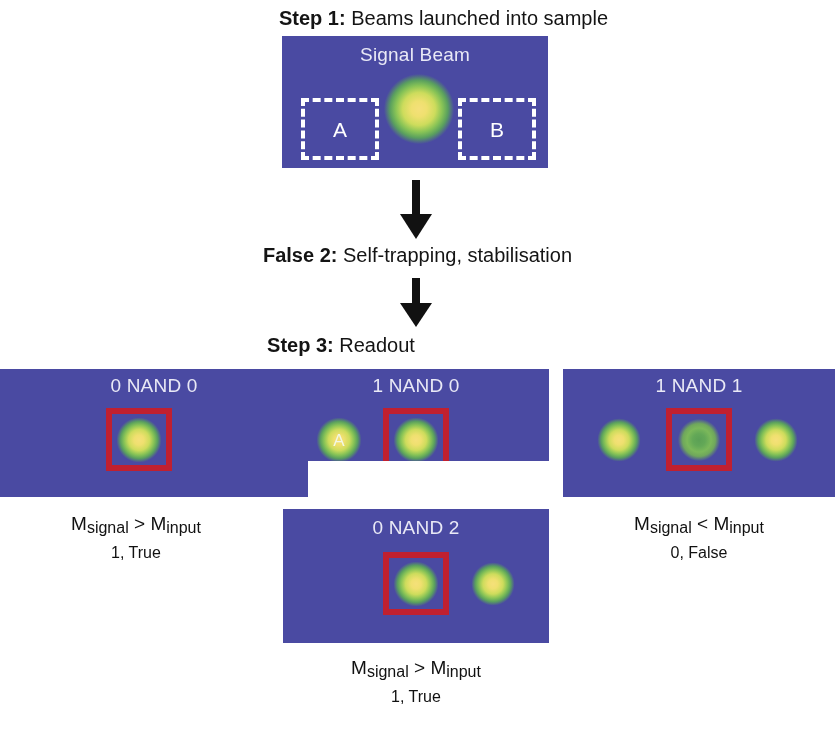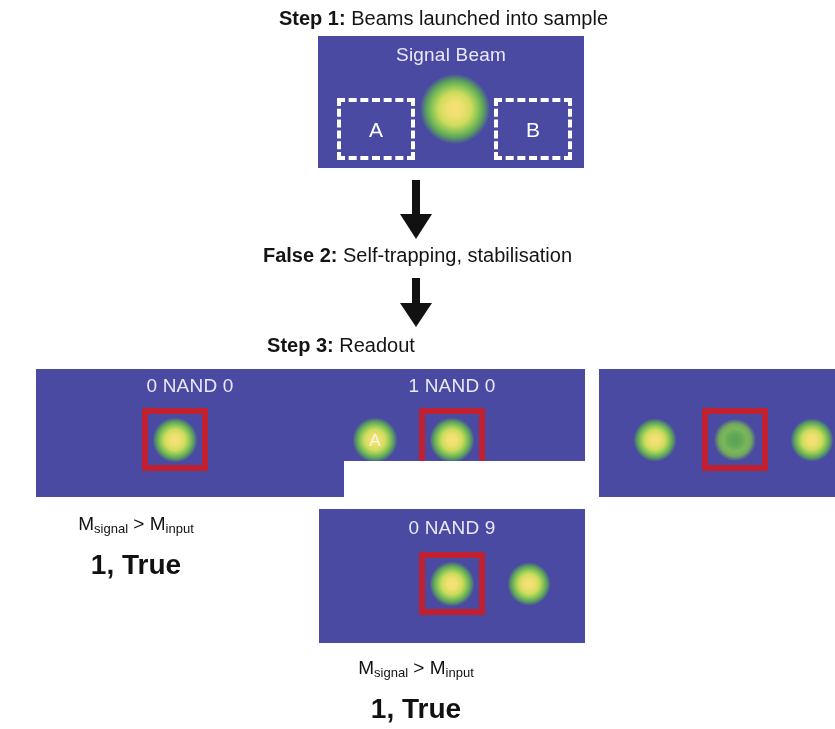--- a/index.html
+++ b/index.html
@@ -23,21 +23,20 @@
     color:#141414;
   }
   .step-heading .lbl{font-weight:bold;}
   .step-heading .txt{font-weight:normal;}
 
   
   .panel{
     position:absolute;
     background:#4a4aa2;
     overflow:hidden;
-    margin-left:36px;
   }
   .panel-title{
     position:absolute;
     left:0;right:0;
     text-align:center;
     color:#e9e9f6;
     font-size:19px;
     line-height:22px;
     white-space:nowrap;
     letter-spacing:.2px;
@@ -102,32 +101,32 @@
     text-align:center;
     white-space:nowrap;
     color:#111111;
   }
   .caption .cmp{
     font-size:19px;
     line-height:24px;
     display:block;
   }
   .caption .cmp sub{
-    font-size:13px;
+    font-size:16px;
     line-height:12px;
     vertical-align:baseline;
     position:relative;
     top:3px;
   }
   .caption .verdict{
     display:block;
-    font-size:28px;
+    font-size:16px;
     line-height:25px;
-    font-weight:bold;
-    margin-top:16px;
+    font-weight:normal;
+    margin-top:4px;
   }
 </style>
 </head>
 <body>
 
 <div class="canvas">
 
   <div class="step-heading" style="left:0;width:835px;top:6px;padding-left:26px;">
     <span class="lbl">Step 1:</span><span class="txt"> Beams launched into sample</span>
   </div>
@@ -182,29 +181,34 @@
   <div class="panel" style="left:283px;top:369px;width:266px;height:92px;">
     <div class="panel-title" style="top:6px;">1 NAND 0</div>
     <div class="red-box" style="left:100px;top:39px;width:66px;height:63px;"></div>
     <div class="spot bright" style="left:56px;top:71px;width:50px;height:50px;">
       <div class="spot-letter">A</div>
     </div>
     <div class="spot bright" style="left:133px;top:71px;width:50px;height:50px;"></div>
   </div>
 
   <div class="panel" style="left:563px;top:369px;width:272px;height:128px;">
+    <div class="panel-title" style="top:6px;">1 NAND 1</div>
     <div class="red-box" style="left:103px;top:39px;width:66px;height:63px;"></div>
     <div class="spot bright" style="left:56px;top:71px;width:48px;height:48px;"></div>
     <div class="spot dim" style="left:136px;top:71px;width:48px;height:48px;"></div>
     <div class="spot bright" style="left:213px;top:71px;width:48px;height:48px;"></div>
   </div>
 
+  <div class="caption" style="left:563px;top:512px;width:272px;">
+    <span class="cmp"><span>M</span><sub>signal</sub> <span>&lt;</span> <span>M</span><sub>input</sub></span>
+    <span class="verdict">0, False</span>
+  </div>
 
   <div class="panel" style="left:283px;top:509px;width:266px;height:134px;">
-    <div class="panel-title" style="top:8px;">0 NAND 9</div>
+    <div class="panel-title" style="top:8px;">0 NAND 2</div>
     <div class="red-box" style="left:100px;top:43px;width:66px;height:63px;"></div>
     <div class="spot bright" style="left:133px;top:75px;width:50px;height:50px;"></div>
     <div class="spot bright" style="left:210px;top:75px;width:48px;height:48px;"></div>
   </div>
 
   <div class="caption" style="left:283px;top:656px;width:266px;">
     <span class="cmp"><span>M</span><sub>signal</sub> <span>&gt;</span> <span>M</span><sub>input</sub></span>
     <span class="verdict">1, True</span>
   </div>
 

